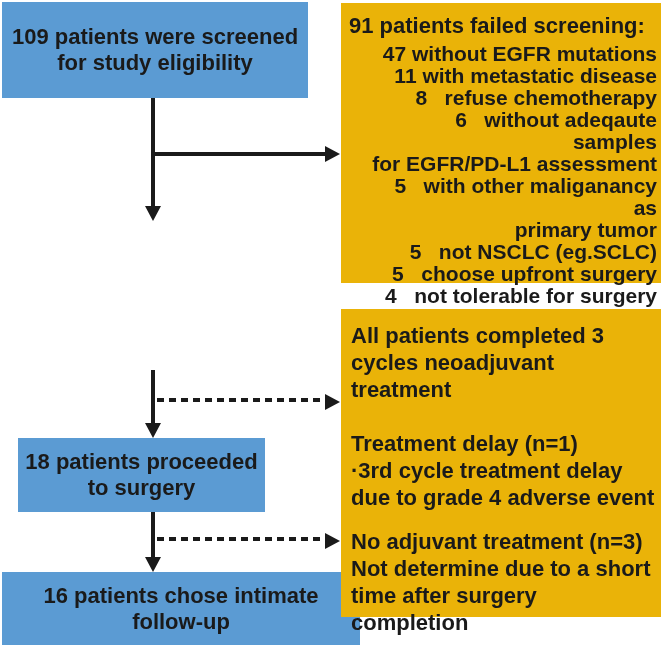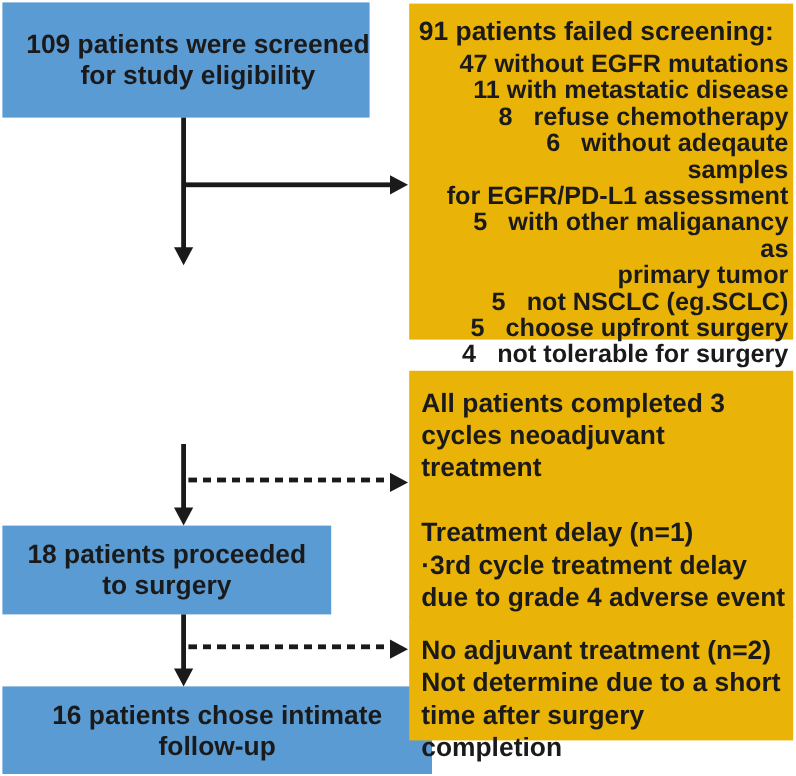--- a/index.html
+++ b/index.html
@@ -15,23 +15,23 @@
   .box { position:absolute; box-sizing:border-box; }
   .blue {
     background:#5b9bd3;
     display:flex; align-items:center; justify-content:center;
     text-align:center;
     font-size:22px; line-height:26px;
   }
   .light { background:#eab308; }
   .pre { white-space:pre-wrap; }
 
-  #box-l1 { left:2px;  top:2px;   width:306px; height:96px;justify-content:flex-end;  }
+  #box-l1 { left:2px;  top:2px;   width:306px; height:96px;  }
   #box-l2 { left:2px;  top:221px; width:306px; height:149px; padding-top:6px; }
-  #box-l3 { left:2px;  top:438px; width:274px; height:74px;  }
+  #box-l3 { left:18px;  top:438px; width:247px; height:74px;  }
   #box-l4 { left:2px;  top:572px; width:358px; height:73px;  }
 
   #box-r1 { left:341px; top:3px;   width:320px; height:280px; padding:10px 4px 8px 8px; }
   #box-r1 .r1-title { font-size:22px; line-height:26px; }
   #box-r1 .r1-body  { font-size:21px; line-height:22px; padding-left:23px; margin-top:4px;text-align:right; }
   #box-r2 { left:341px; top:309px; width:320px; height:206px; padding:13px 4px 0 10px; font-size:22px; line-height:27px; }
   #box-r3 { left:341px; top:513px; width:320px; height:104px; padding:15px 4px 0 10px; font-size:22px; line-height:27px; }
 
   .vline { position:absolute; width:4px; background:#1a1a1a; }
   .hline { position:absolute; height:4px; background:#1a1a1a; }
@@ -97,21 +97,21 @@
 5   not NSCLC (eg.SCLC)
 5   choose upfront surgery
 4   not tolerable for surgery</div>
   </div>
   <div class="box light pre" id="box-r2">All patients completed 3
 cycles neoadjuvant treatment
 
 Treatment delay (n=1)
 ·3rd cycle treatment delay
 due to grade 4 adverse event</div>
-  <div class="box light pre" id="box-r3">No adjuvant treatment (n=2)
+  <div class="box light pre" id="box-r3">No adjuvant treatment (n=3)
 Not determine due to a short
 time after surgery completion</div>
 
   <div class="vline" id="v1"></div>
   <div class="head-down" id="v1h"></div>
   <div class="hline" id="h1"></div>
   <div class="head-right" id="h1h"></div>
 
   <div class="vline" id="v2"></div>
   <div class="head-down" id="v2h"></div>

